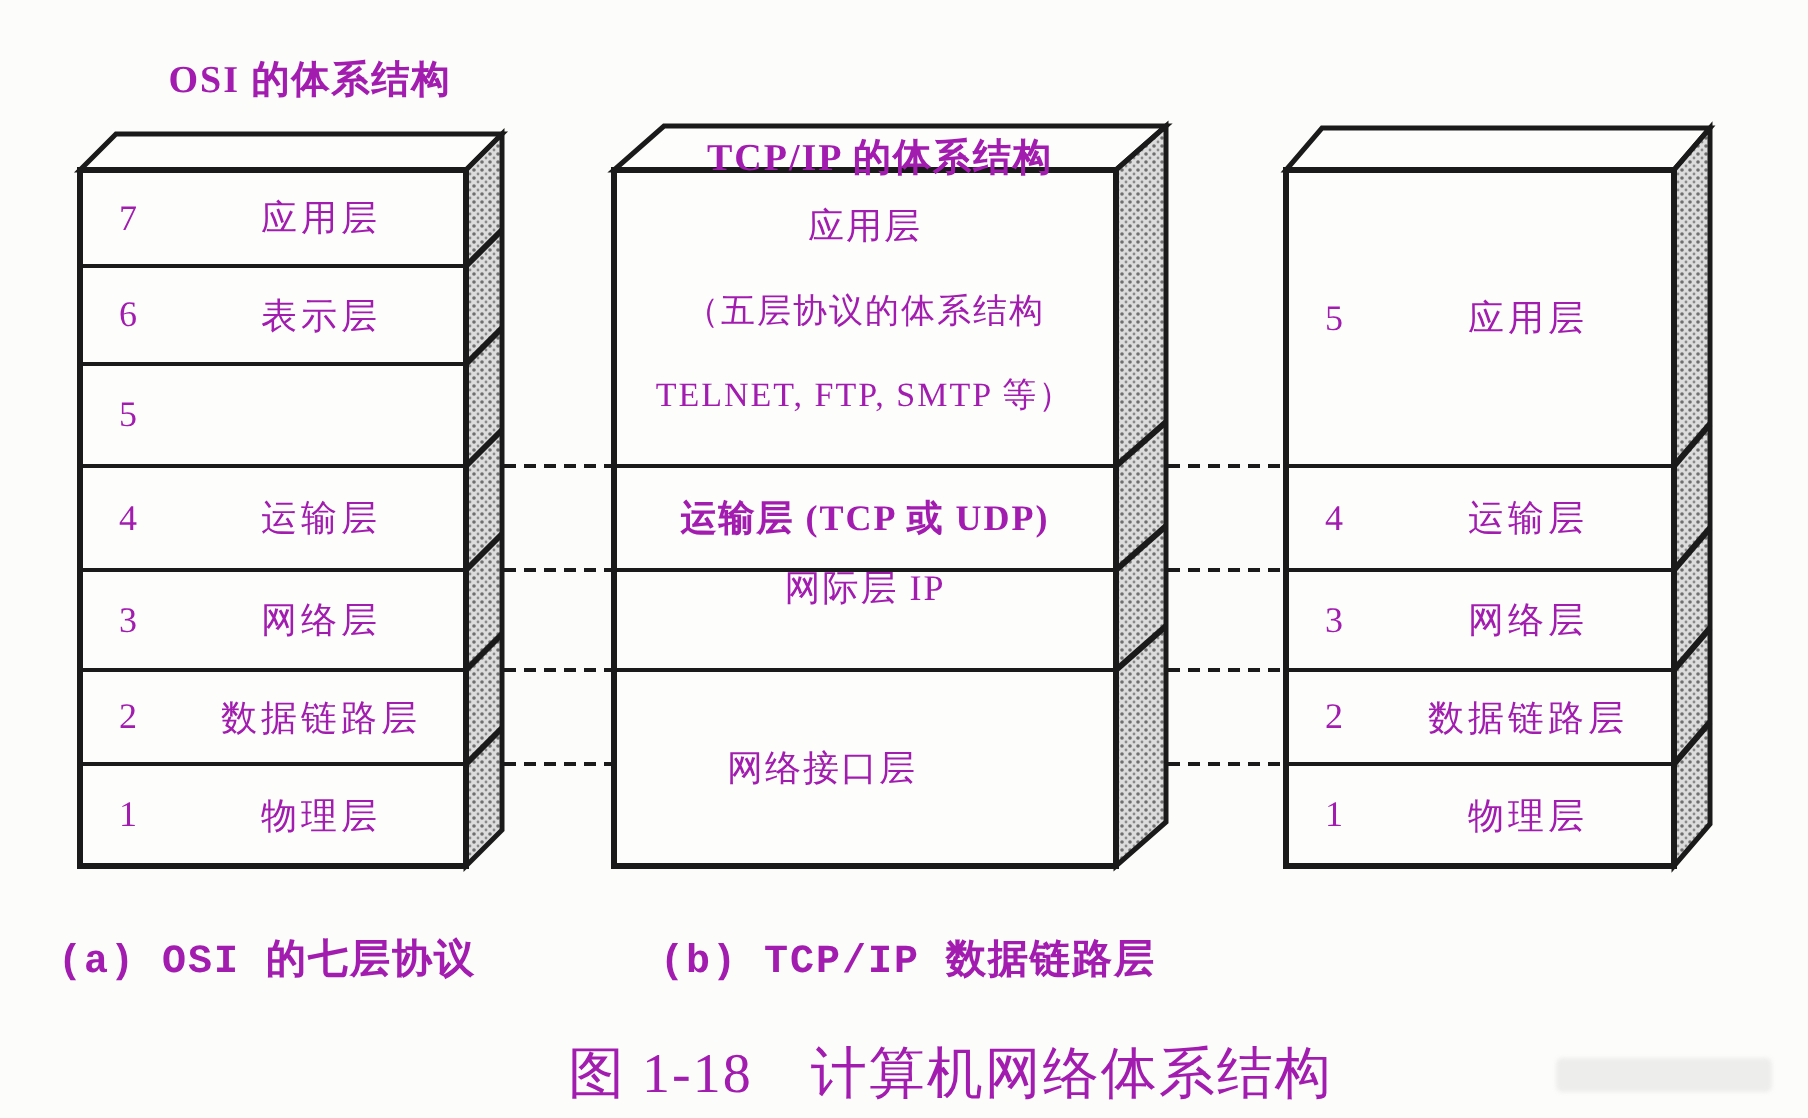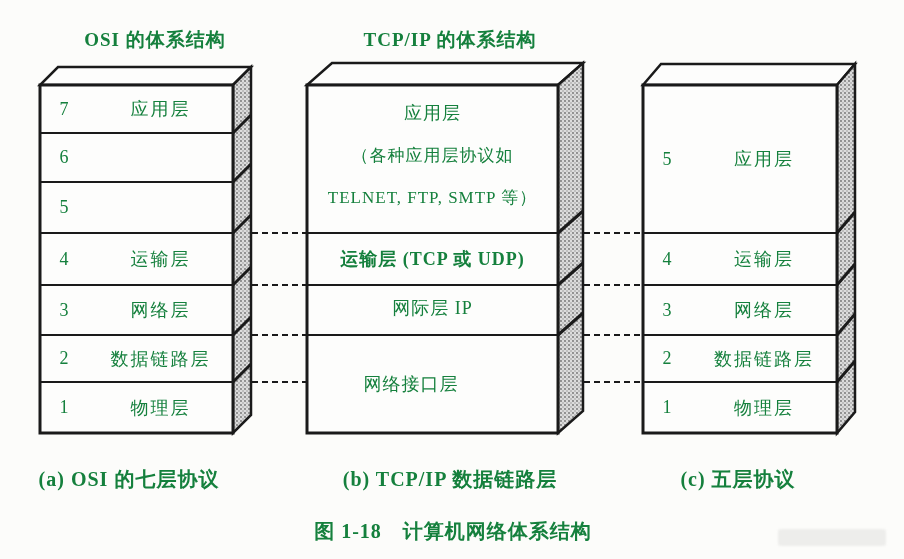--- a/index.html
+++ b/index.html
@@ -1,40 +1,40 @@
 <!DOCTYPE html>
 <html><head>
 <meta charset="utf-8">
 <style>
   html,body{margin:0;padding:0;background:#fcfcfa;}
   .canvas{
     position:relative;width:904px;height:559px;background:#fcfcfa;overflow:hidden;
-    font-family:"Liberation Serif","DejaVu Serif",serif;color:#15803d;
+    font-family:"Liberation Serif","DejaVu Serif",serif;color:#a21caf;
   }
   .chrome{position:absolute;left:0;top:0;}
   .stack-title{
     position:absolute;top:27px;font-size:19px;font-weight:bold;text-align:center;
     letter-spacing:1px;white-space:nowrap;
   }
   .row{position:absolute;display:flex;align-items:center;font-size:18px;}
   .row .num{width:48px;text-align:center;}
   .row .lbl{flex:1;text-align:center;letter-spacing:2px;}
   .crow{
     position:absolute;display:flex;flex-direction:column;align-items:center;
     justify-content:center;font-size:18px;text-align:center;letter-spacing:1px;
   }
   .crow.app{justify-content:flex-start;padding-top:16px;box-sizing:border-box;}
   .crow .sub{font-size:17px;line-height:26px;letter-spacing:1px;margin-top:16px;}
   .crow .sub.first{margin-top:18px;}
   .stack-caption{
     position:absolute;top:466px;font-size:20px;font-weight:bold;text-align:center;
-    letter-spacing:1px;white-space:nowrap;
+    letter-spacing:1px;white-space:nowrap;font-family:Liberation Mono, monospace;
   }
   .fig-caption{
-    position:absolute;top:518px;left:298px;width:310px;font-size:20px;font-weight:bold;
+    position:absolute;top:518px;left:284px;width:310px;font-size:28px;font-weight:normal;
     text-align:center;letter-spacing:1px;white-space:nowrap;
   }
   .watermark{
     position:absolute;left:778px;top:529px;width:108px;height:17px;
     background:rgba(150,150,150,0.14);border-radius:3px;filter:blur(1px);
   }
 </style>
 </head>
 <body>
 
@@ -105,28 +105,29 @@
       <line x1="252" y1="335" x2="306" y2="335"></line>
       <line x1="252" y1="382" x2="306" y2="382"></line>
       <line x1="584" y1="233" x2="642" y2="233"></line>
       <line x1="584" y1="285" x2="642" y2="285"></line>
       <line x1="584" y1="335" x2="642" y2="335"></line>
       <line x1="584" y1="382" x2="642" y2="382"></line>
     </g>
   </svg>
 
   <div class="stack-title" style="left:45px;width:220px;">OSI 的体系结构</div>
-  <div class="stack-title" style="left:330px;width:240px;">TCP/IP 的体系结构</div>
+  <div class="stack-title" style="left:320px;width:240px;margin-top:39px;">TCP/IP 的体系结构</div>
 
   <div class="row" style="left:40px;width:193px;top:85px;height:48px;">
     <span class="num">7</span>
     <span class="lbl">应用层</span>
   </div>
   <div class="row" style="left:40px;width:193px;top:133px;height:49px;">
     <span class="num">6</span>
+    <span class="lbl">表示层</span>
   </div>
   <div class="row" style="left:40px;width:193px;top:182px;height:51px;">
     <span class="num">5</span>
   </div>
   <div class="row" style="left:40px;width:193px;top:233px;height:52px;">
     <span class="num">4</span>
     <span class="lbl">运输层</span>
   </div>
   <div class="row" style="left:40px;width:193px;top:285px;height:50px;">
     <span class="num">3</span>
@@ -136,27 +137,27 @@
     <span class="num">2</span>
     <span class="lbl">数据链路层</span>
   </div>
   <div class="row" style="left:40px;width:193px;top:382px;height:51px;">
     <span class="num">1</span>
     <span class="lbl">物理层</span>
   </div>
 
   <div class="crow app" style="left:307px;width:251px;top:85px;height:148px;">
     <span>应用层</span>
-    <span class="sub first">（各种应用层协议如</span>
+    <span class="sub first">（五层协议的体系结构</span>
     <span class="sub">TELNET, FTP, SMTP 等）</span>
   </div>
   <div class="crow" style="left:307px;width:251px;top:233px;height:52px;font-weight:bold;">
     <span>运输层 (TCP 或 UDP)</span>
   </div>
-  <div class="crow" style="left:307px;width:251px;top:290px;height:36px;">
+  <div class="crow" style="left:307px;width:251px;top:276px;height:36px;">
     <span>网际层 IP</span>
   </div>
   <div class="crow" style="left:307px;width:208px;top:335px;height:98px;">
     <span>网络接口层</span>
   </div>
 
   <div class="row" style="left:643px;width:194px;top:85px;height:148px;">
     <span class="num">5</span>
     <span class="lbl">应用层</span>
   </div>
@@ -172,19 +173,18 @@
     <span class="num">2</span>
     <span class="lbl">数据链路层</span>
   </div>
   <div class="row" style="left:643px;width:194px;top:382px;height:51px;">
     <span class="num">1</span>
     <span class="lbl">物理层</span>
   </div>
 
   <div class="stack-caption" style="left:29px;width:200px;">(a) OSI 的七层协议</div>
   <div class="stack-caption" style="left:330px;width:240px;">(b) TCP/IP 数据链路层</div>
-  <div class="stack-caption" style="left:638px;width:200px;">(c)  五层协议</div>
 
   <div class="fig-caption">图 1-18　计算机网络体系结构</div>
 
   <div class="watermark"></div>
 
 </div>
 
 </body></html>

